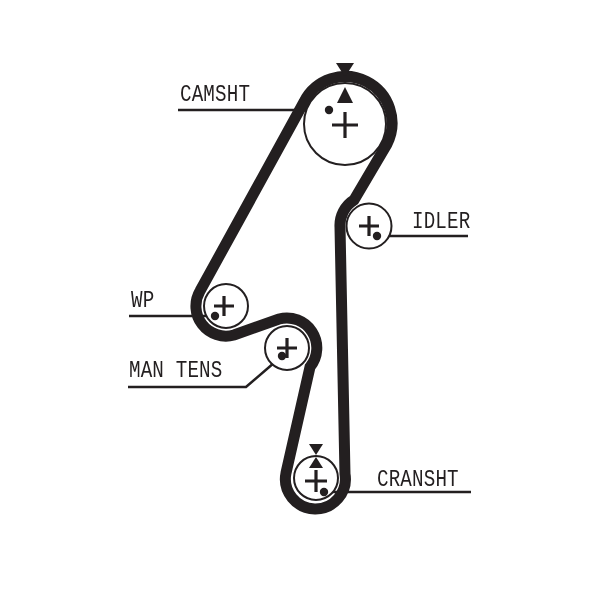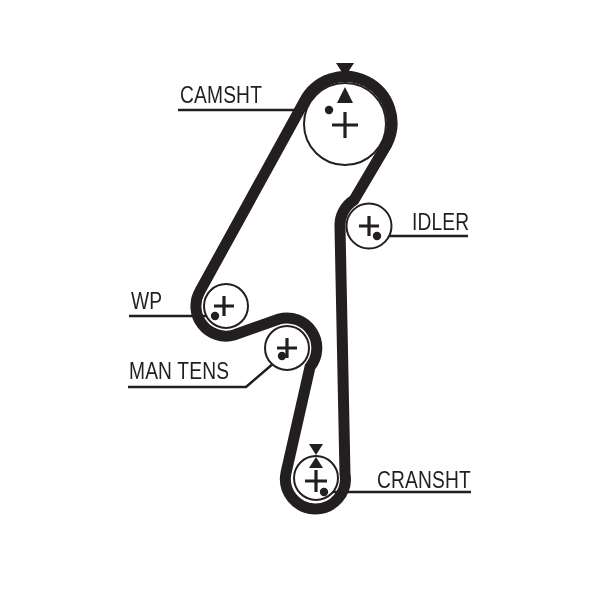--- a/index.html
+++ b/index.html
@@ -1,21 +1,21 @@
 <!DOCTYPE html>
 <html><head>
 <meta charset="utf-8">
 <style>
   html,body{margin:0;padding:0;background:#fff;}
   #stage{
     position:relative;
     width:504px;height:589px;
     background:#ffffff;
     overflow:hidden;
-    font-family:Liberation Sans, sans-serif;
+    font-family:Liberation Mono, monospace;
     padding-left:36px;
   }
   #stage svg{position:absolute;left:0;top:0;}
   .lbl{
     position:absolute;
     font-size:24px;
     line-height:24px;
     font-weight:400;
     color:#231f20;
     letter-spacing:0.2px;

